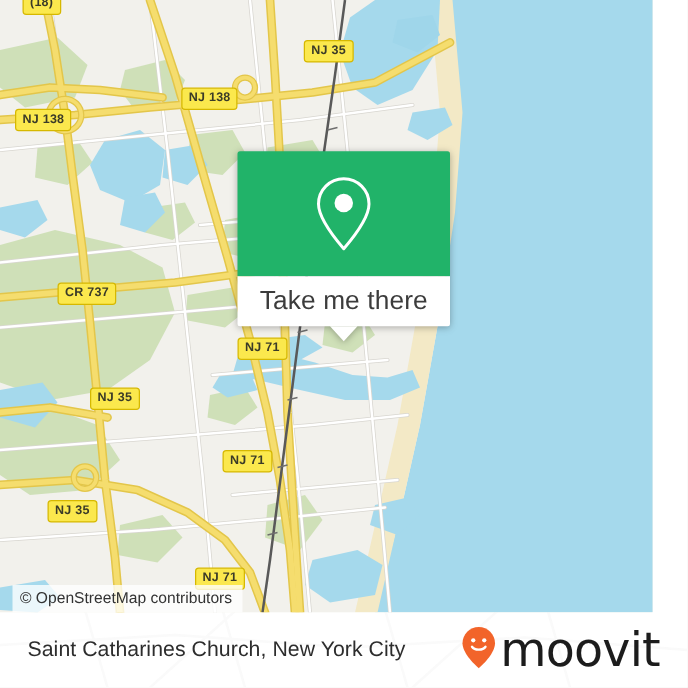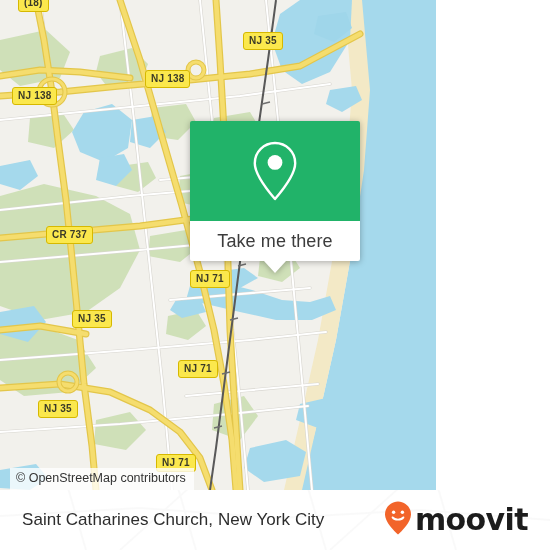--- a/index.html
+++ b/index.html
@@ -6,21 +6,21 @@
   html,body{margin:0;padding:0;}
   body{
     width:550px;height:550px;overflow:hidden;
     font-family:"Liberation Sans","DejaVu Sans",sans-serif;
     background:#ffffff;
   }
   #app{position:relative;width:550px;height:550px;overflow:hidden;background:#fff;}
 
   
   #map{
-    position:absolute;left:0;top:0;width:436px;height:490px;
+    position:absolute;left:0;top:0;width:522px;height:490px;
     background:#f2f1ec;overflow:hidden;
   }
   .layer{position:absolute;left:0;top:0;width:550px;height:490px;}
 
   
   svg.layer{display:block;}
 
   
   .shield{
     position:absolute;
@@ -64,21 +64,21 @@
   }
   #popup-head svg{display:block;}
   #popup-foot{
     position:relative;
     background:#ffffff;height:40px;width:170px;
     border-radius:0 0 2px 2px;
     display:flex;align-items:center;justify-content:center;
     box-sizing:border-box;
   }
   #popup-foot-label{
-    font-size:18px;color:#3c3c3c;letter-spacing:.1px;
+    font-size:21px;color:#3c3c3c;letter-spacing:.1px;
   }
   #popup-tail{
     position:absolute;left:50%;top:40px;
     margin-left:-11px;width:0;height:0;
     border-left:11px solid transparent;
     border-right:11px solid transparent;
     border-top:12px solid #ffffff;
   }
 
   
@@ -94,21 +94,21 @@
     position:relative;width:550px;height:60px;
     display:flex;align-items:center;justify-content:space-between;
     padding:0 22px 0 22px;box-sizing:border-box;border-radius:23px;
   }
   #place-title{
     font-size:17px;color:#2d2d2d;letter-spacing:.05px;white-space:nowrap;
   }
   #brand{display:flex;align-items:center;gap:2px;}
   #brand-mark{display:block;}
   #brand-word{
-    font-size:30px;font-weight:bold;color:#1c1c1c;
+    font-size:38px;font-weight:normal;color:#1c1c1c;
     letter-spacing:-.6px;line-height:30px;
     font-family:"DejaVu Sans","Liberation Sans",sans-serif;
   }
 </style>
 </head>
 <body>
 
 <div id="app">
 
   <div id="map">

